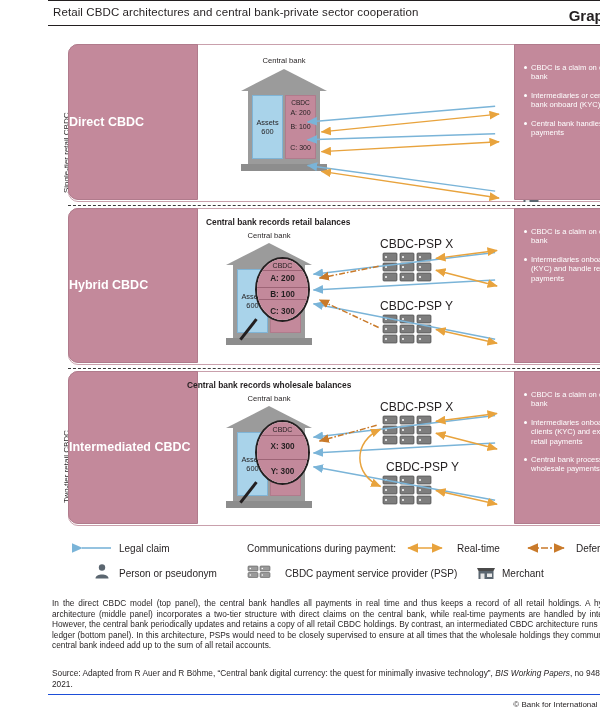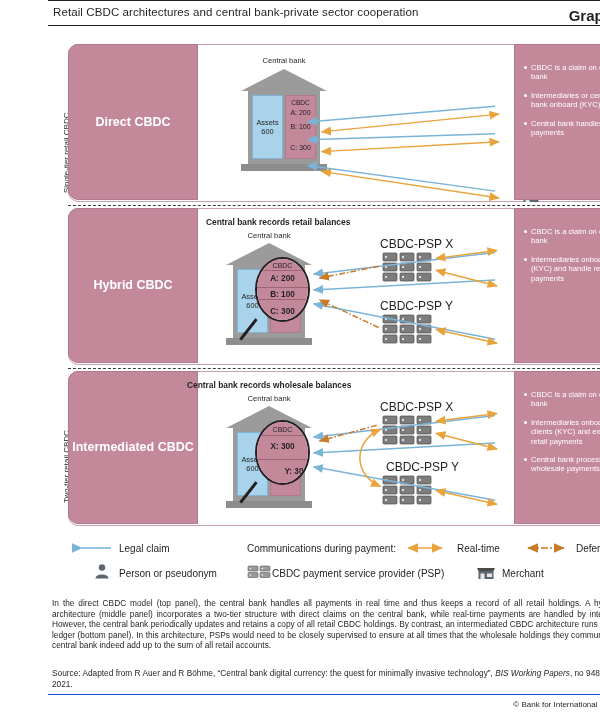--- a/index.html
+++ b/index.html
@@ -43,21 +43,21 @@
   .rot{
     position:absolute;transform:rotate(-90deg);transform-origin:0 0;
     white-space:nowrap;font-size:8px;color:#231f20;
   }
 
   
   .title-box{
     position:absolute;left:-1px;top:-1px;width:130px;height:100%;
     background:#c3899b;border:1px solid #b07b8c;
     border-radius:10px 0 0 10px;box-sizing:border-box;
-    display:flex;align-items:center;justify-content:center;
+    display:flex;align-items:center;justify-content:flex-start;
   }
   .title-box span{
     color:#ffffff;font-weight:700;font-size:12.5px;text-align:center;line-height:15px;
   }
 
   
   .right-box{
     position:absolute;right:-1px;top:-1px;width:116px;height:100%;
     background:#c3899b;border:1px solid #b07b8c;
     border-radius:0 10px 10px 0;box-sizing:border-box;
@@ -424,21 +424,21 @@
     </div>
 
     <div class="mag-handle" style="left:186px;top:110px;height:26px;transform:rotate(38deg);"></div>
     <div class="magnifier" style="left:186px;top:48px;width:55px;height:65px;border-radius:50%;">
       <div class="mag-inner">
         <div style="position:absolute;left:0;top:0;width:100%;height:22%;background:#c3899b;"></div>
         <div style="position:absolute;left:0;top:22%;width:100%;height:39%;background:#c3899b;border-top:1px solid #9d6476;"></div>
         <div style="position:absolute;left:0;top:61%;width:100%;height:39%;background:#c3899b;border-top:1px solid #9d6476;"></div>
         <div class="mag-seg" style="top:4px;font-size:7px;">CBDC</div>
         <div class="mag-seg" style="top:20px;font-weight:700;">X: 300</div>
-        <div class="mag-seg" style="top:45px;font-weight:700;text-align:right;">Y: 300</div>
+        <div class="mag-seg" style="top:45px;font-weight:700;">Y: 300</div>
       </div>
     </div>
 
     <div class="psp-label" style="position:absolute;left:311px;top:28px;">CBDC-PSP X</div>
     <div class="psp" style="left:313px;top:40px;">
       <svg width="50" height="36" viewBox="0 0 50 36">
         <g fill="#7d7d7d" stroke="#4a4a4a" stroke-width="0.7">
           <rect x="1" y="4" width="14" height="8" rx="1"></rect>
             <rect x="1" y="14" width="14" height="8" rx="1"></rect>
             <rect x="1" y="24" width="14" height="8" rx="1"></rect>
@@ -601,21 +601,21 @@
             <rect x="13" y="7.5" width="10" height="5" rx="1"></rect>
         </g>
         <g fill="#ffffff">
             <circle cx="3.3" cy="3.5" r="0.8"></circle>
             <circle cx="3.3" cy="10" r="0.8"></circle>
             <circle cx="15.3" cy="3.5" r="0.8"></circle>
             <circle cx="15.3" cy="10" r="0.8"></circle>
           </g>
       </svg>
     </div>
-    <div class="lg-text" style="left:204px;top:33px;text-align:center;">CBDC payment service provider (PSP)</div>
+    <div class="lg-text" style="left:217px;top:33px;text-align:center;">CBDC payment service provider (PSP)</div>
 
     <div style="position:absolute;left:408px;top:29px;">
       <svg width="20" height="16" viewBox="0 0 20 16">
           <path d="M1 4 L19 4 L17.5 7 L2.5 7 Z" fill="#4a4a4a"></path>
           <rect x="2.5" y="7" width="15" height="8" fill="#5b6670"></rect>
           <rect x="4.5" y="9.5" width="4" height="5.5" fill="#e8e8e8"></rect>
           <rect x="11" y="9.5" width="5" height="3.5" fill="#e8e8e8"></rect>
         </svg>
     </div>
     <div class="lg-text" style="left:434px;top:33px;">Merchant</div>

